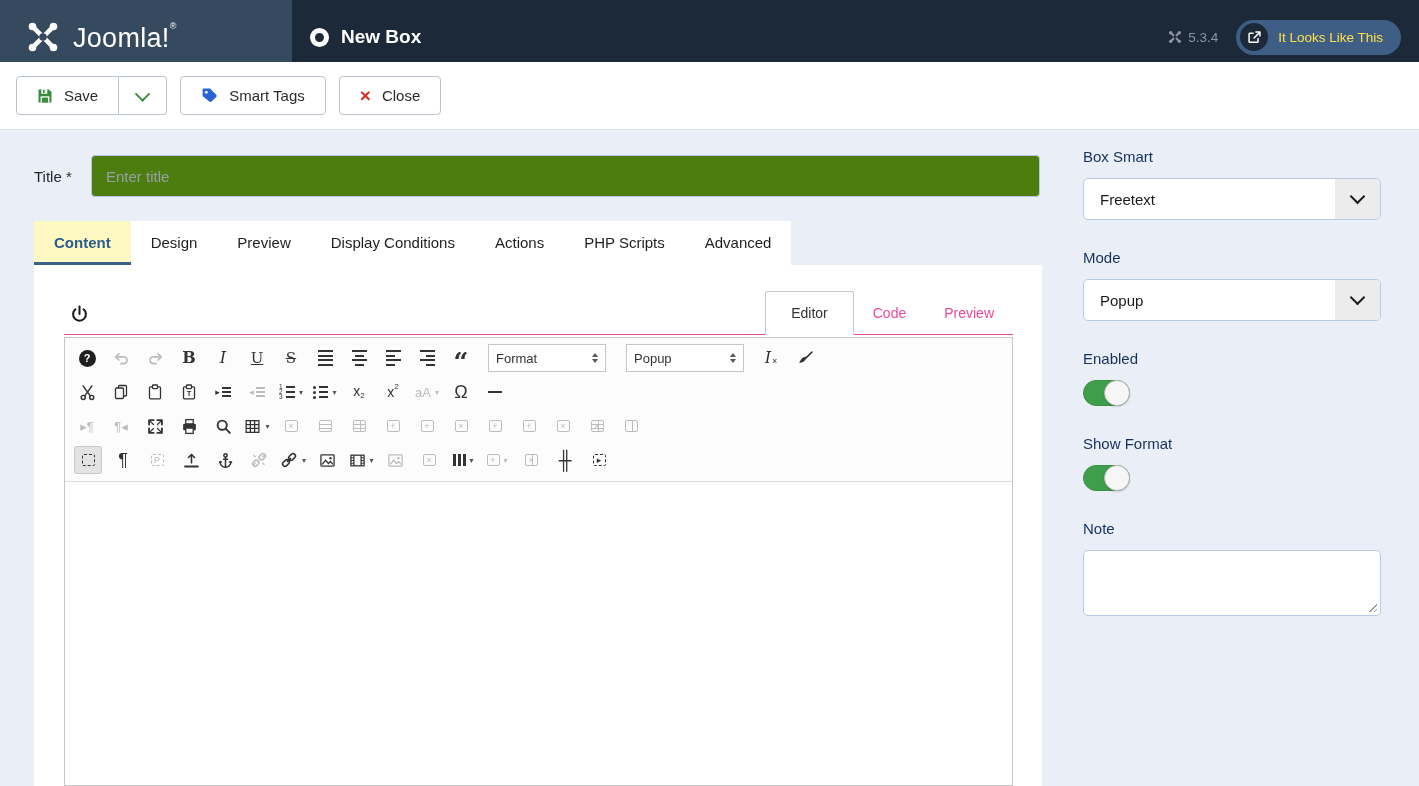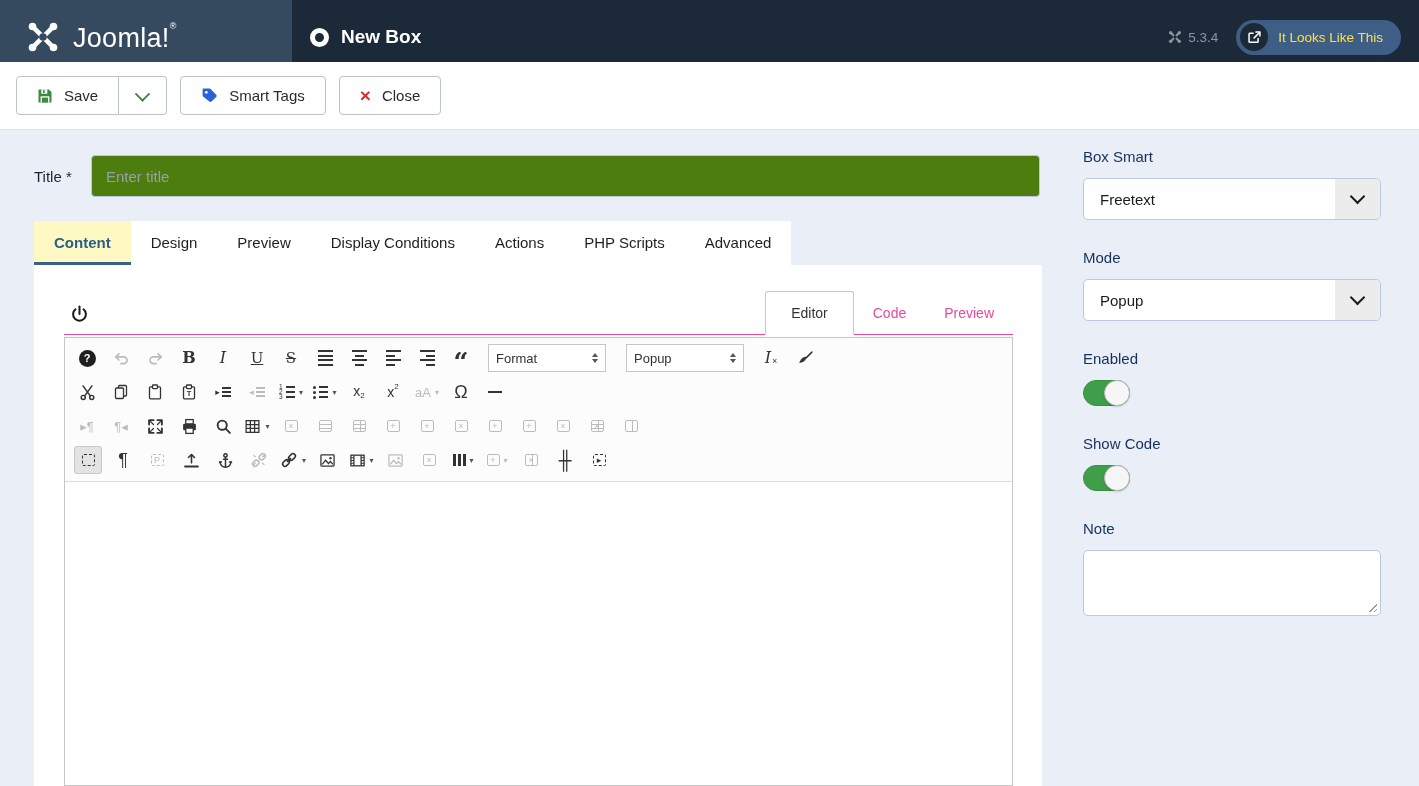--- a/index.html
+++ b/index.html
@@ -687,21 +687,21 @@
           </span>
       </div>
     </div>
     <div class="group">
       <label class="g-label">Enabled</label>
       <div class="toggle on">
           <span class="knob"></span>
         </div>
     </div>
     <div class="group">
-      <label class="g-label">Show Code</label>
+      <label class="g-label">Show Format</label>
       <div class="toggle on">
           <span class="knob"></span>
         </div>
     </div>
     <div class="group" style="margin-bottom:25px;">
       <label class="g-label">Note</label>
       <div class="note-area">
           <span class="resize-corner"></span>
         </div>
     </div>

